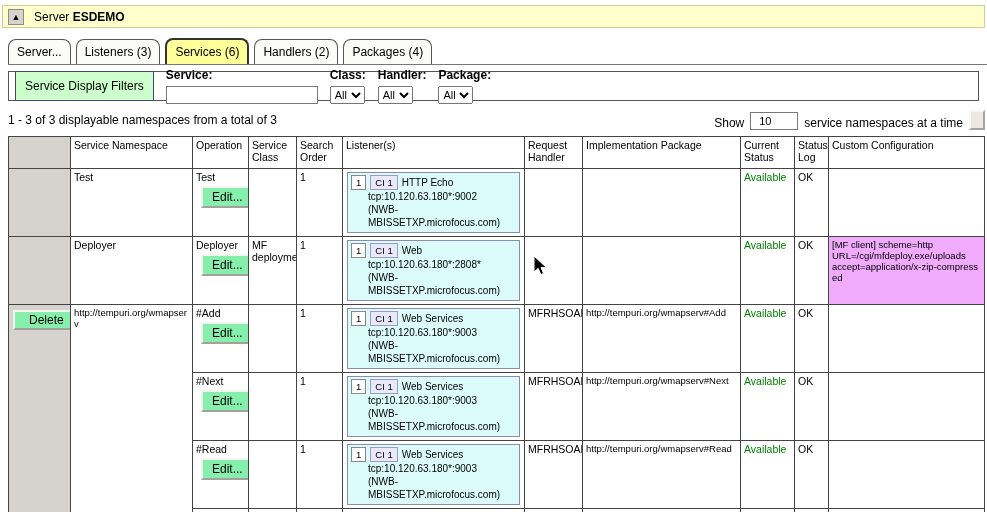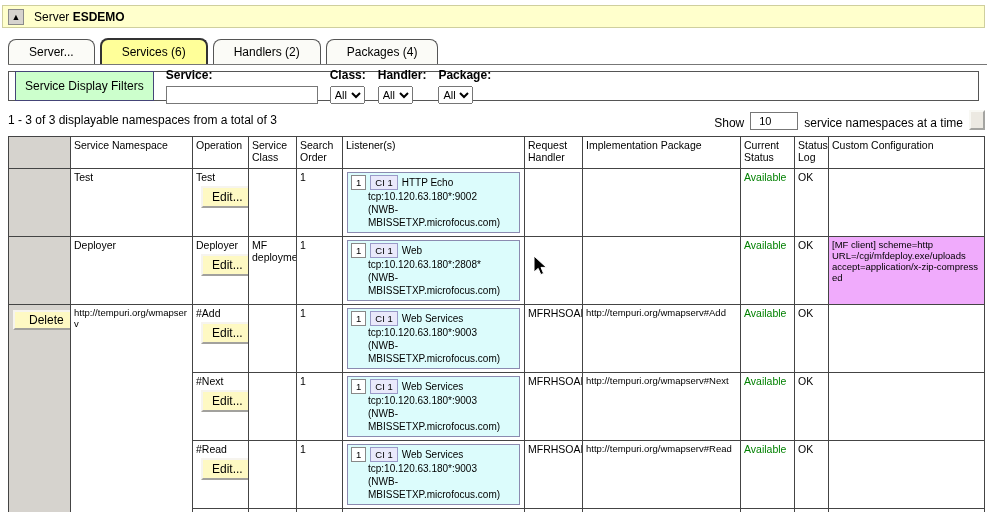--- a/index.html
+++ b/index.html
@@ -17,21 +17,21 @@
     width:16px; height:16px; background:#d6d3ce; border:1px solid #8a8a8a;
     font-size:9px; line-height:14px; text-align:center; cursor:default;
   }
   .banner-text { font-size:12px; }
   .banner-text b { font-weight:bold; }
   
   .tabs { display:flex; gap:5px; margin:10px 0 0 8px; align-items:flex-end;
           border-bottom:1px solid #777; padding-right:4px; }
   .tab {
     border:1px solid #555; border-bottom:none; border-radius:8px 8px 0 0;
-    background:#fbfbf7; padding:5px 20px 5px; font-size:12px; cursor:default;
+    background:#fbfbf7; padding:5px 8px 5px; font-size:12px; cursor:default;
   }
   .tab.active { background:#ffff99; border:2px solid #333; border-bottom:none; font-weight:normal; }
   
   .filterbar {
     margin:6px 8px 0 8px; border:1px solid #555; height:30px;
     display:flex; align-items:center; gap:12px; padding:0 6px; font-size:12px;
   }
   .filter-title { background:#ccffcc; border:1px solid #447; padding:7px 9px; font-size:12px; }
   .flabel { font-weight:bold; }
   .fgroup { display:flex; align-items:flex-start; gap:4px;flex-direction:column; }
@@ -64,41 +64,42 @@
   .listener-box {
     background:#dcfcfc; border:1px solid #8b8bb0; margin:1px; padding:2px 3px 3px;
     font-size:10px; line-height:13px;
   }
   .lrow1 { display:flex; align-items:center; gap:4px; }
   .badge-num { background:#fff; border:1px solid #888; padding:0 4px; font-size:9.5px; }
   .badge-ci  { background:#e9e9fb; border:1px solid #9a9ac8; padding:0 4px; font-size:9.5px; }
   .lindent { padding-left:17px; }
   
   .btn {
-    background:#fef9c3; border:2px outset #f6f4ee; font-family:"Liberation Sans", sans-serif;
+    background:#86efac; border:2px outset #f6f4ee; font-family:"Liberation Sans", sans-serif;
     font-size:12px; cursor:default;
   }
   .edit-btn { margin:3px 0 2px 5px; padding:2px 9px; }
   .delete-btn { margin:3px 1px; padding:1px 14px; }
   
   .mouse-cursor { position:absolute; left:533px; top:255px; pointer-events:none; }
 </style>
 </head>
 <body>
 
 <div class="banner">
   <div class="tri-box">▲</div>
   <div class="banner-text">
     <span>Server</span>
     <b>ESDEMO</b>
   </div>
 </div>
 
 <div class="tabs">
   <div class="tab">Server...</div>
+  <div class="tab">Listeners (3)</div>
   <div class="tab active">Services (6)</div>
   <div class="tab">Handlers (2)</div>
   <div class="tab">Packages (4)</div>
 </div>
 
 <div class="filterbar">
   <div class="filter-title">Service Display Filters</div>
   <div class="fgroup">
     <span class="flabel">Service:</span>
     <input class="service-input" type="text" value="" style="">

